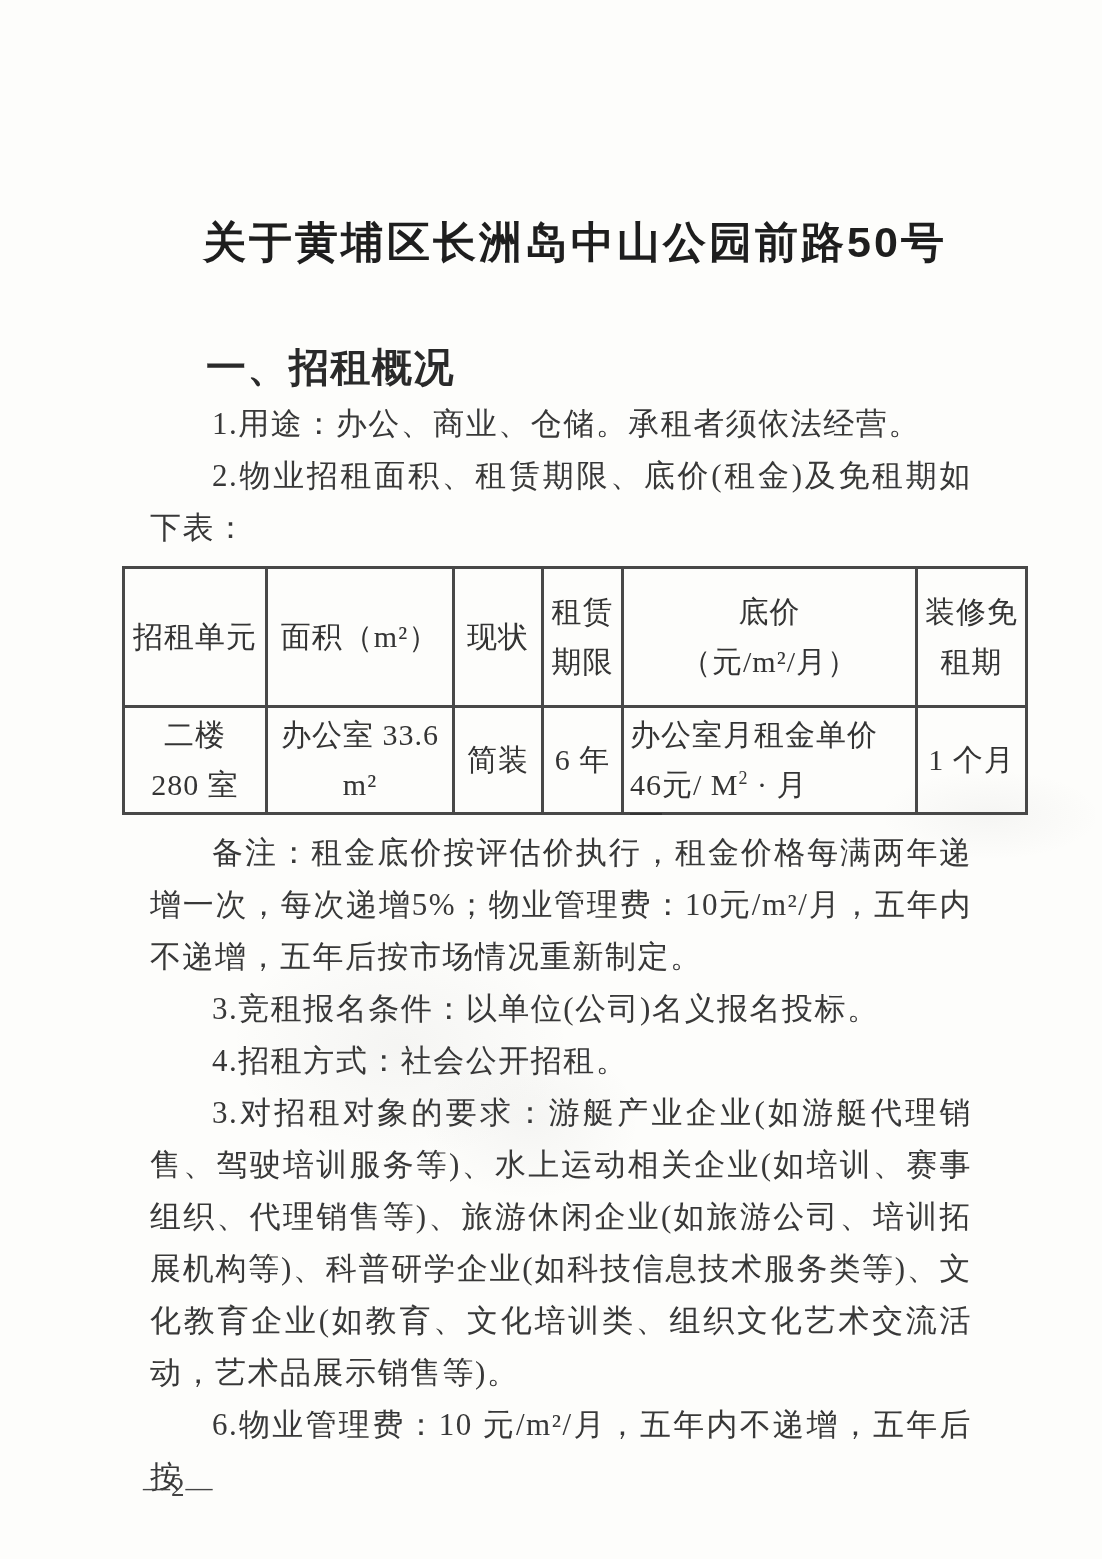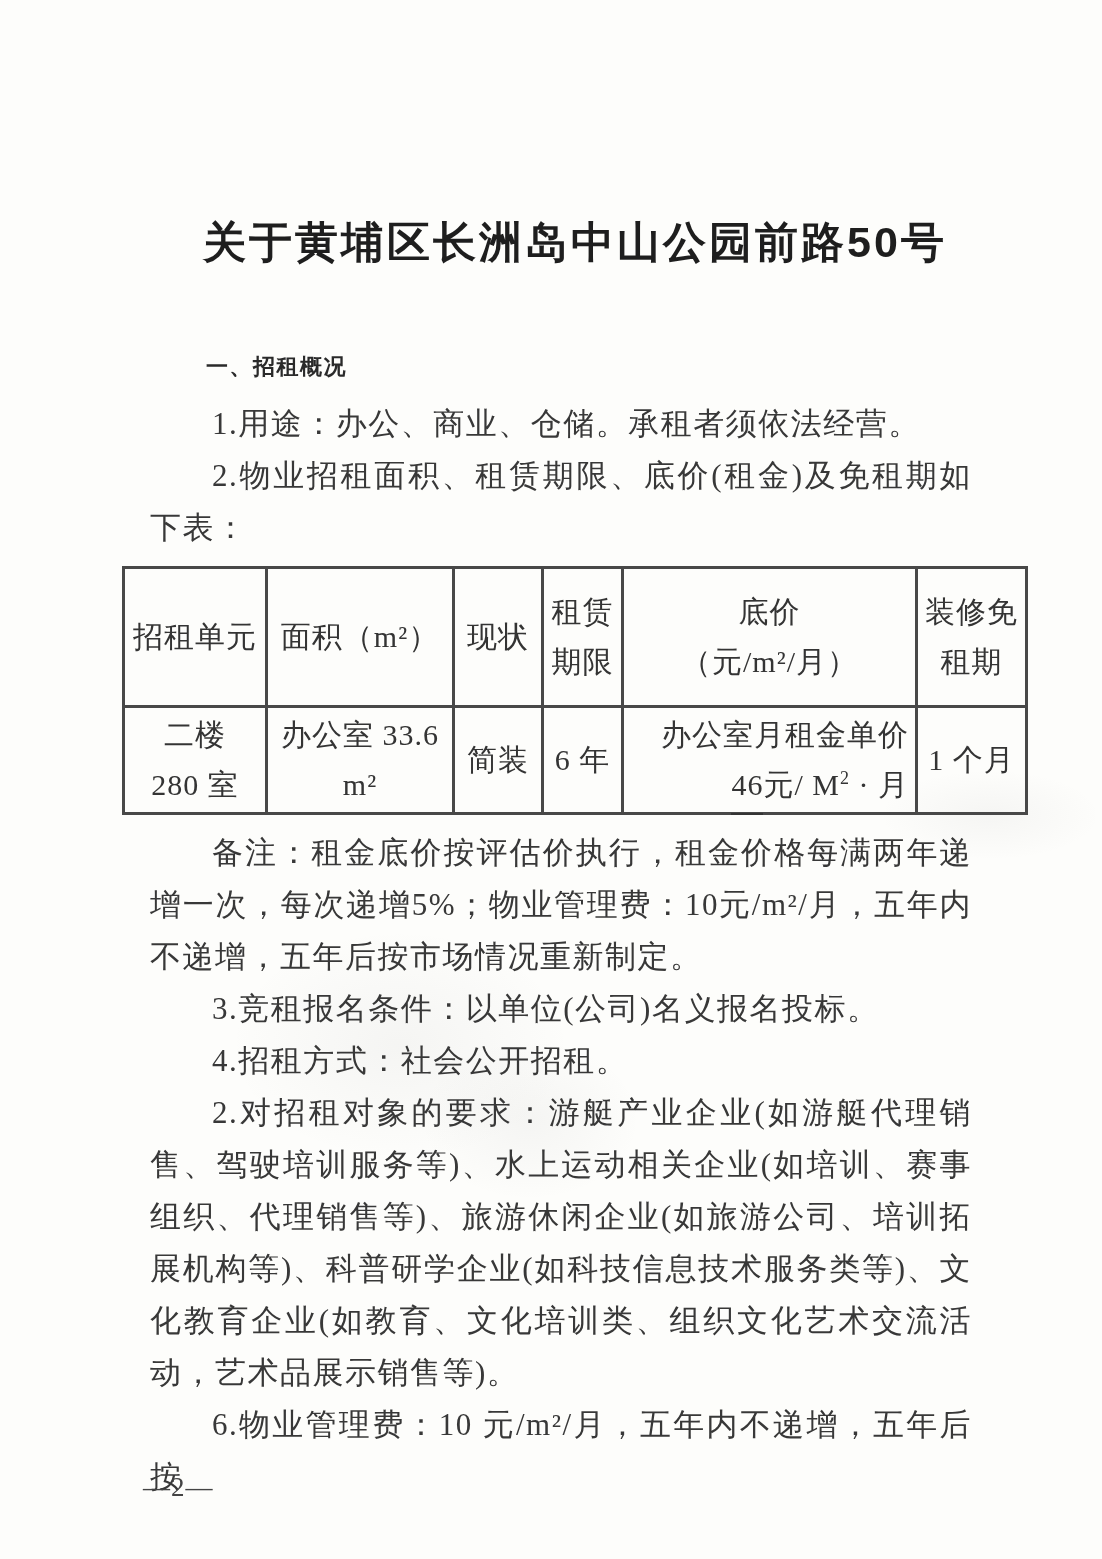--- a/index.html
+++ b/index.html
@@ -42,21 +42,21 @@
     font-size: 31px;
     line-height: 52px;
     letter-spacing: 1.5px;
     color: #383838;
   }
 
   .section-heading {
     margin-left: 84px;
     font-family: "Liberation Sans", sans-serif;
     font-weight: 700;
-    font-size: 22px;
+    font-size: 40px;
     line-height: 50px;
     color: #2a2a2a;
     margin-bottom: 6px;
   }
 
   .para {
     margin-left: 28px;
     width: 822px;
     text-indent: 2em;
     text-align: justify;
@@ -83,21 +83,21 @@
   table.rent-table tr.hdr { height: 139px; }
   table.rent-table tr.bdy { height: 106px; }
   .col-unit   { width: 143px; }
   .col-area   { width: 187px; }
   .col-status { width: 89px; }
   .col-term   { width: 80px; }
   .col-price  { width: 294px; }
   .col-free   { width: 110px; }
   td.cell-left { text-align: left; padding-left: 12px; }
   .u-line { border-bottom: 2px solid #343434; padding-bottom: 12px; }
-  .price-line { display: block; text-align: right; }
+  .price-line { display: block; text-align: left; }
   sup { font-size: 18px; line-height: 0; }
 
   .after-table { margin-top: 12px; }
 
   .page-number {
     position: absolute;
     left: 143px;
     top: 1472px;
     font-size: 27px;
     letter-spacing: 1px;
@@ -153,18 +153,18 @@
         <td>6 年</td>
         <td class="cell-left"><span class="price-line">办公室月租金单价</span><span class="price-line"><span class="u-line">46</span><span>元/ M</span><sup>2</sup><span> · 月</span></span></td>
         <td>1 个月</td>
       </tr>
     </tbody>
       </table>
 
     <p class="para after-table">备注：租金底价按评估价执行，租金价格每满两年递增一次，每次递增5%；物业管理费：10元/m²/月，五年内不递增，五年后按市场情况重新制定。</p>
     <p class="para">3.竞租报名条件：以单位(公司)名义报名投标。</p>
     <p class="para">4.招租方式：社会公开招租。</p>
-    <p class="para">2.对招租对象的要求：游艇产业企业(如游艇代理销售、驾驶培训服务等)、水上运动相关企业(如培训、赛事组织、代理销售等)、旅游休闲企业(如旅游公司、培训拓展机构等)、科普研学企业(如科技信息技术服务类等)、文化教育企业(如教育、文化培训类、组织文化艺术交流活动，艺术品展示销售等)。</p>
+    <p class="para">3.对招租对象的要求：游艇产业企业(如游艇代理销售、驾驶培训服务等)、水上运动相关企业(如培训、赛事组织、代理销售等)、旅游休闲企业(如旅游公司、培训拓展机构等)、科普研学企业(如科技信息技术服务类等)、文化教育企业(如教育、文化培训类、组织文化艺术交流活动，艺术品展示销售等)。</p>
     <p class="para">6.物业管理费：10 元/m²/月，五年内不递增，五年后按</p>
   </div>
 
   <div class="page-number">—2—</div>
 </div>
 
 </body></html>

